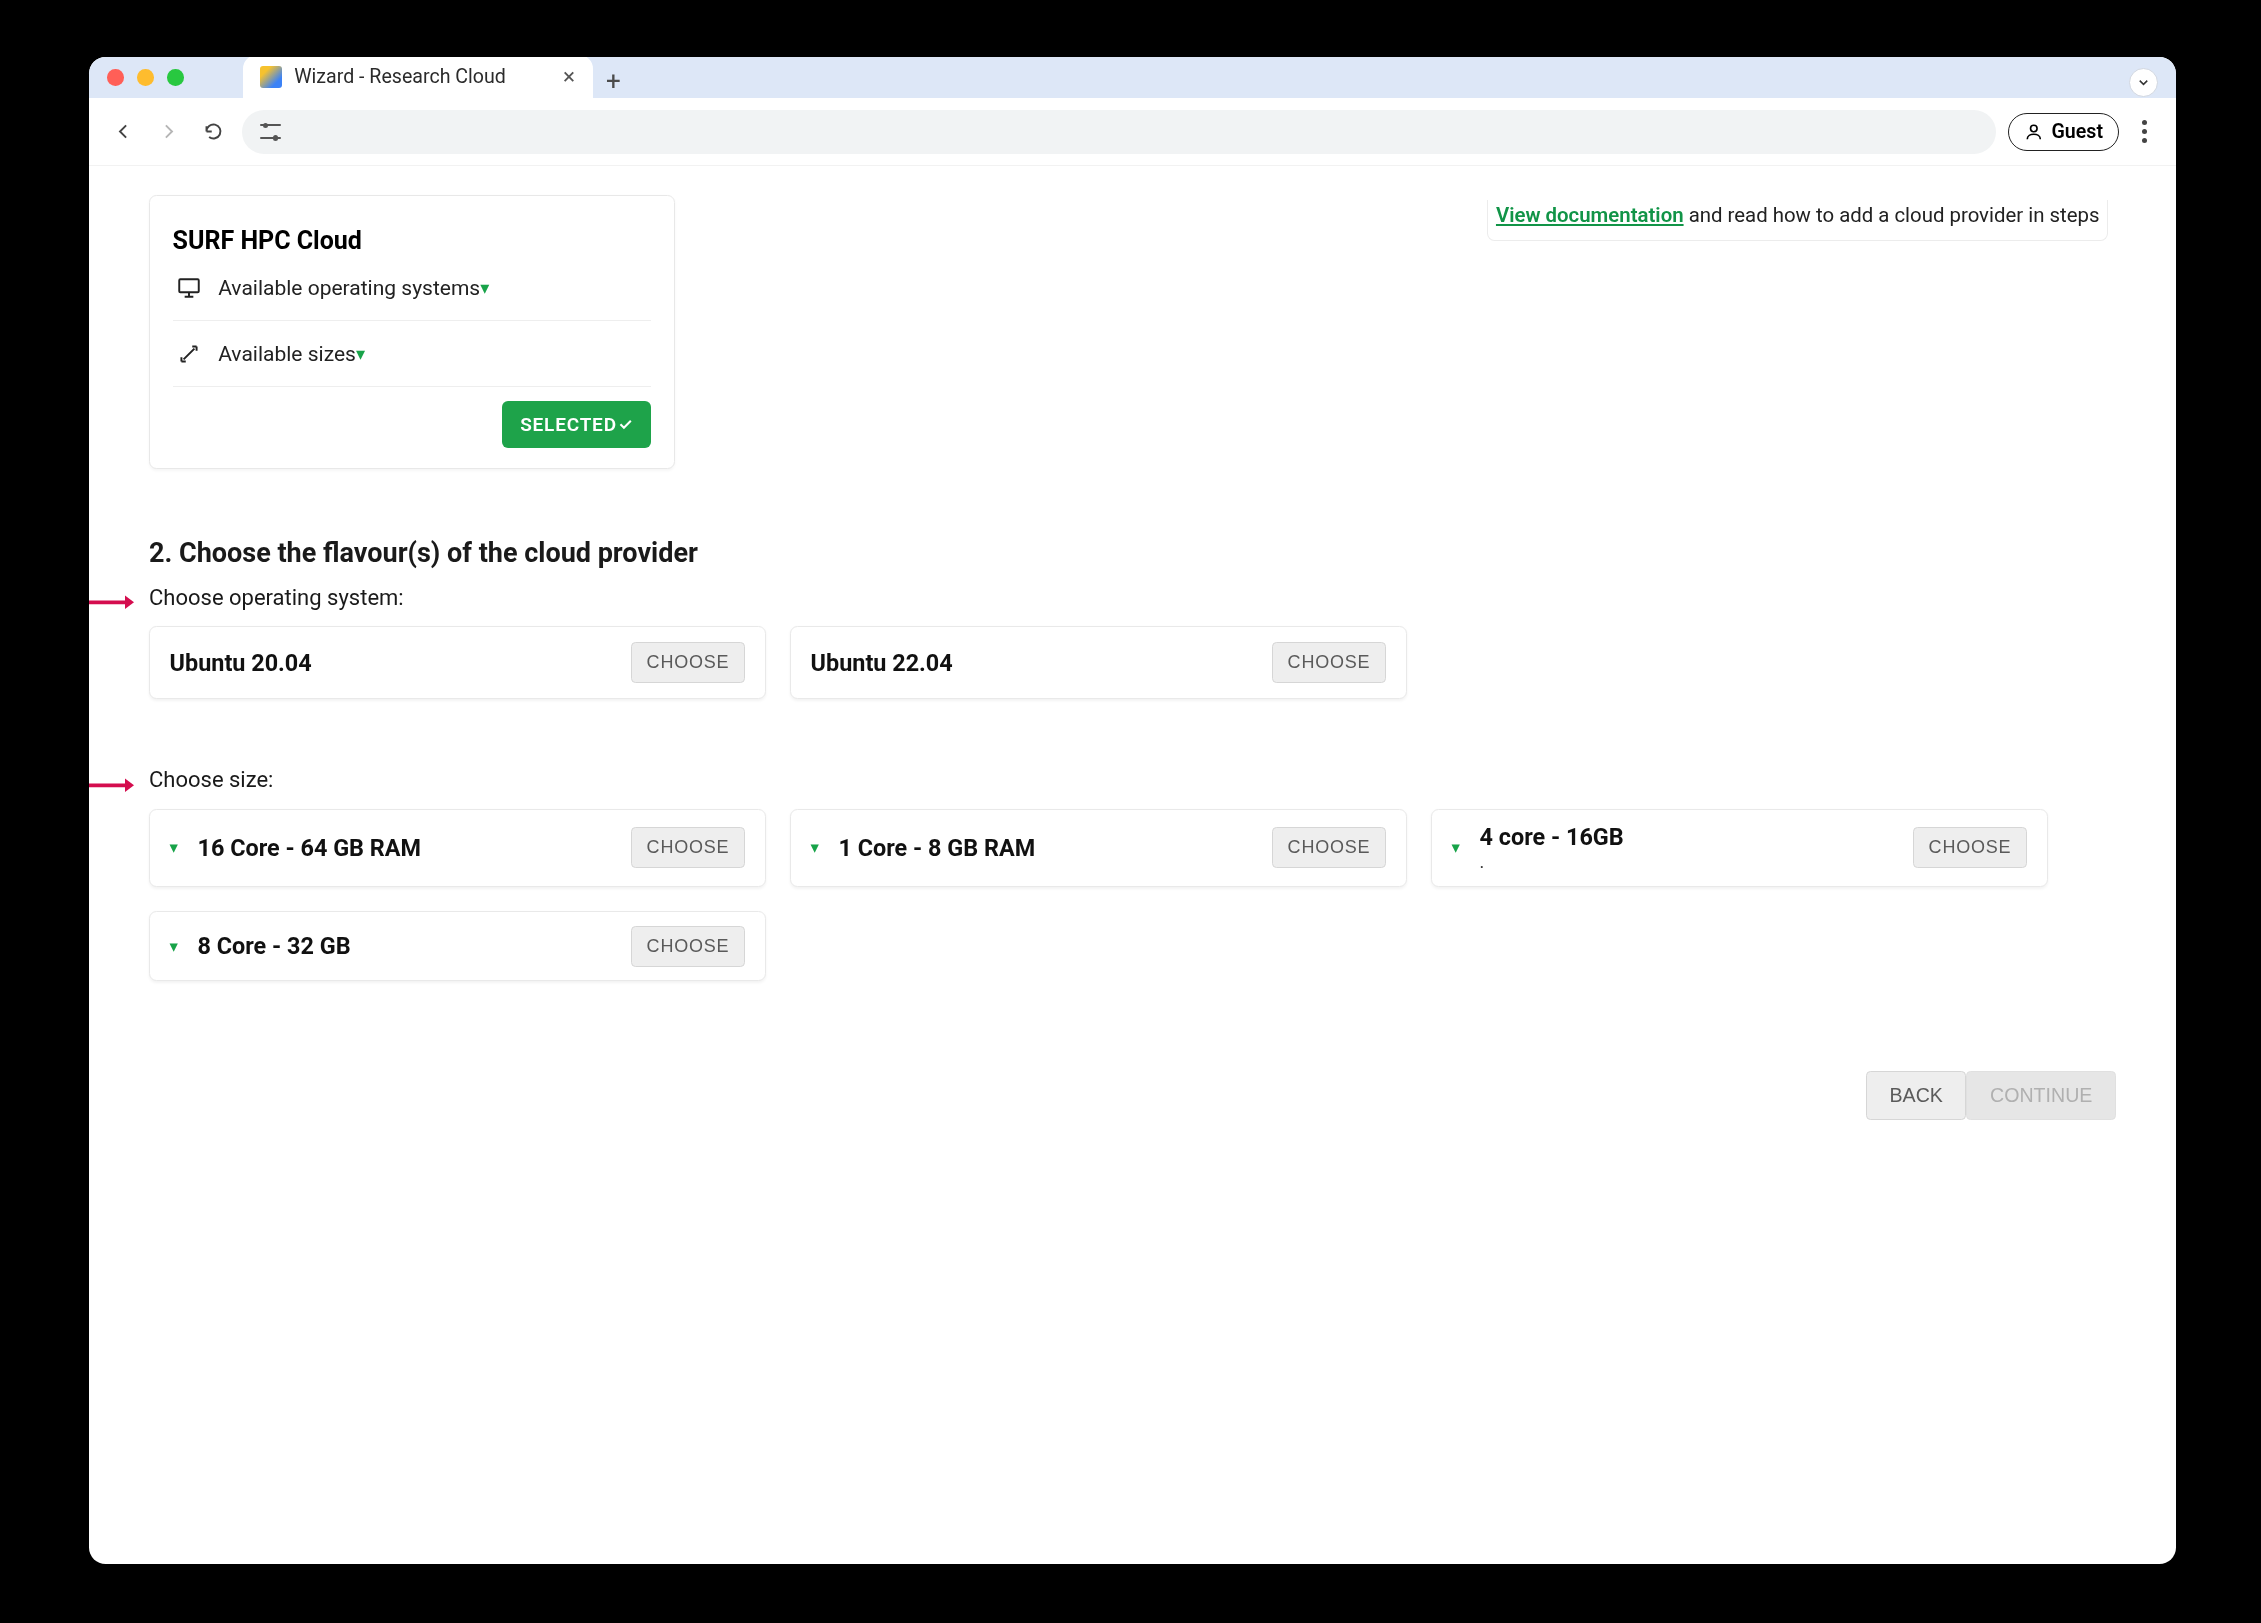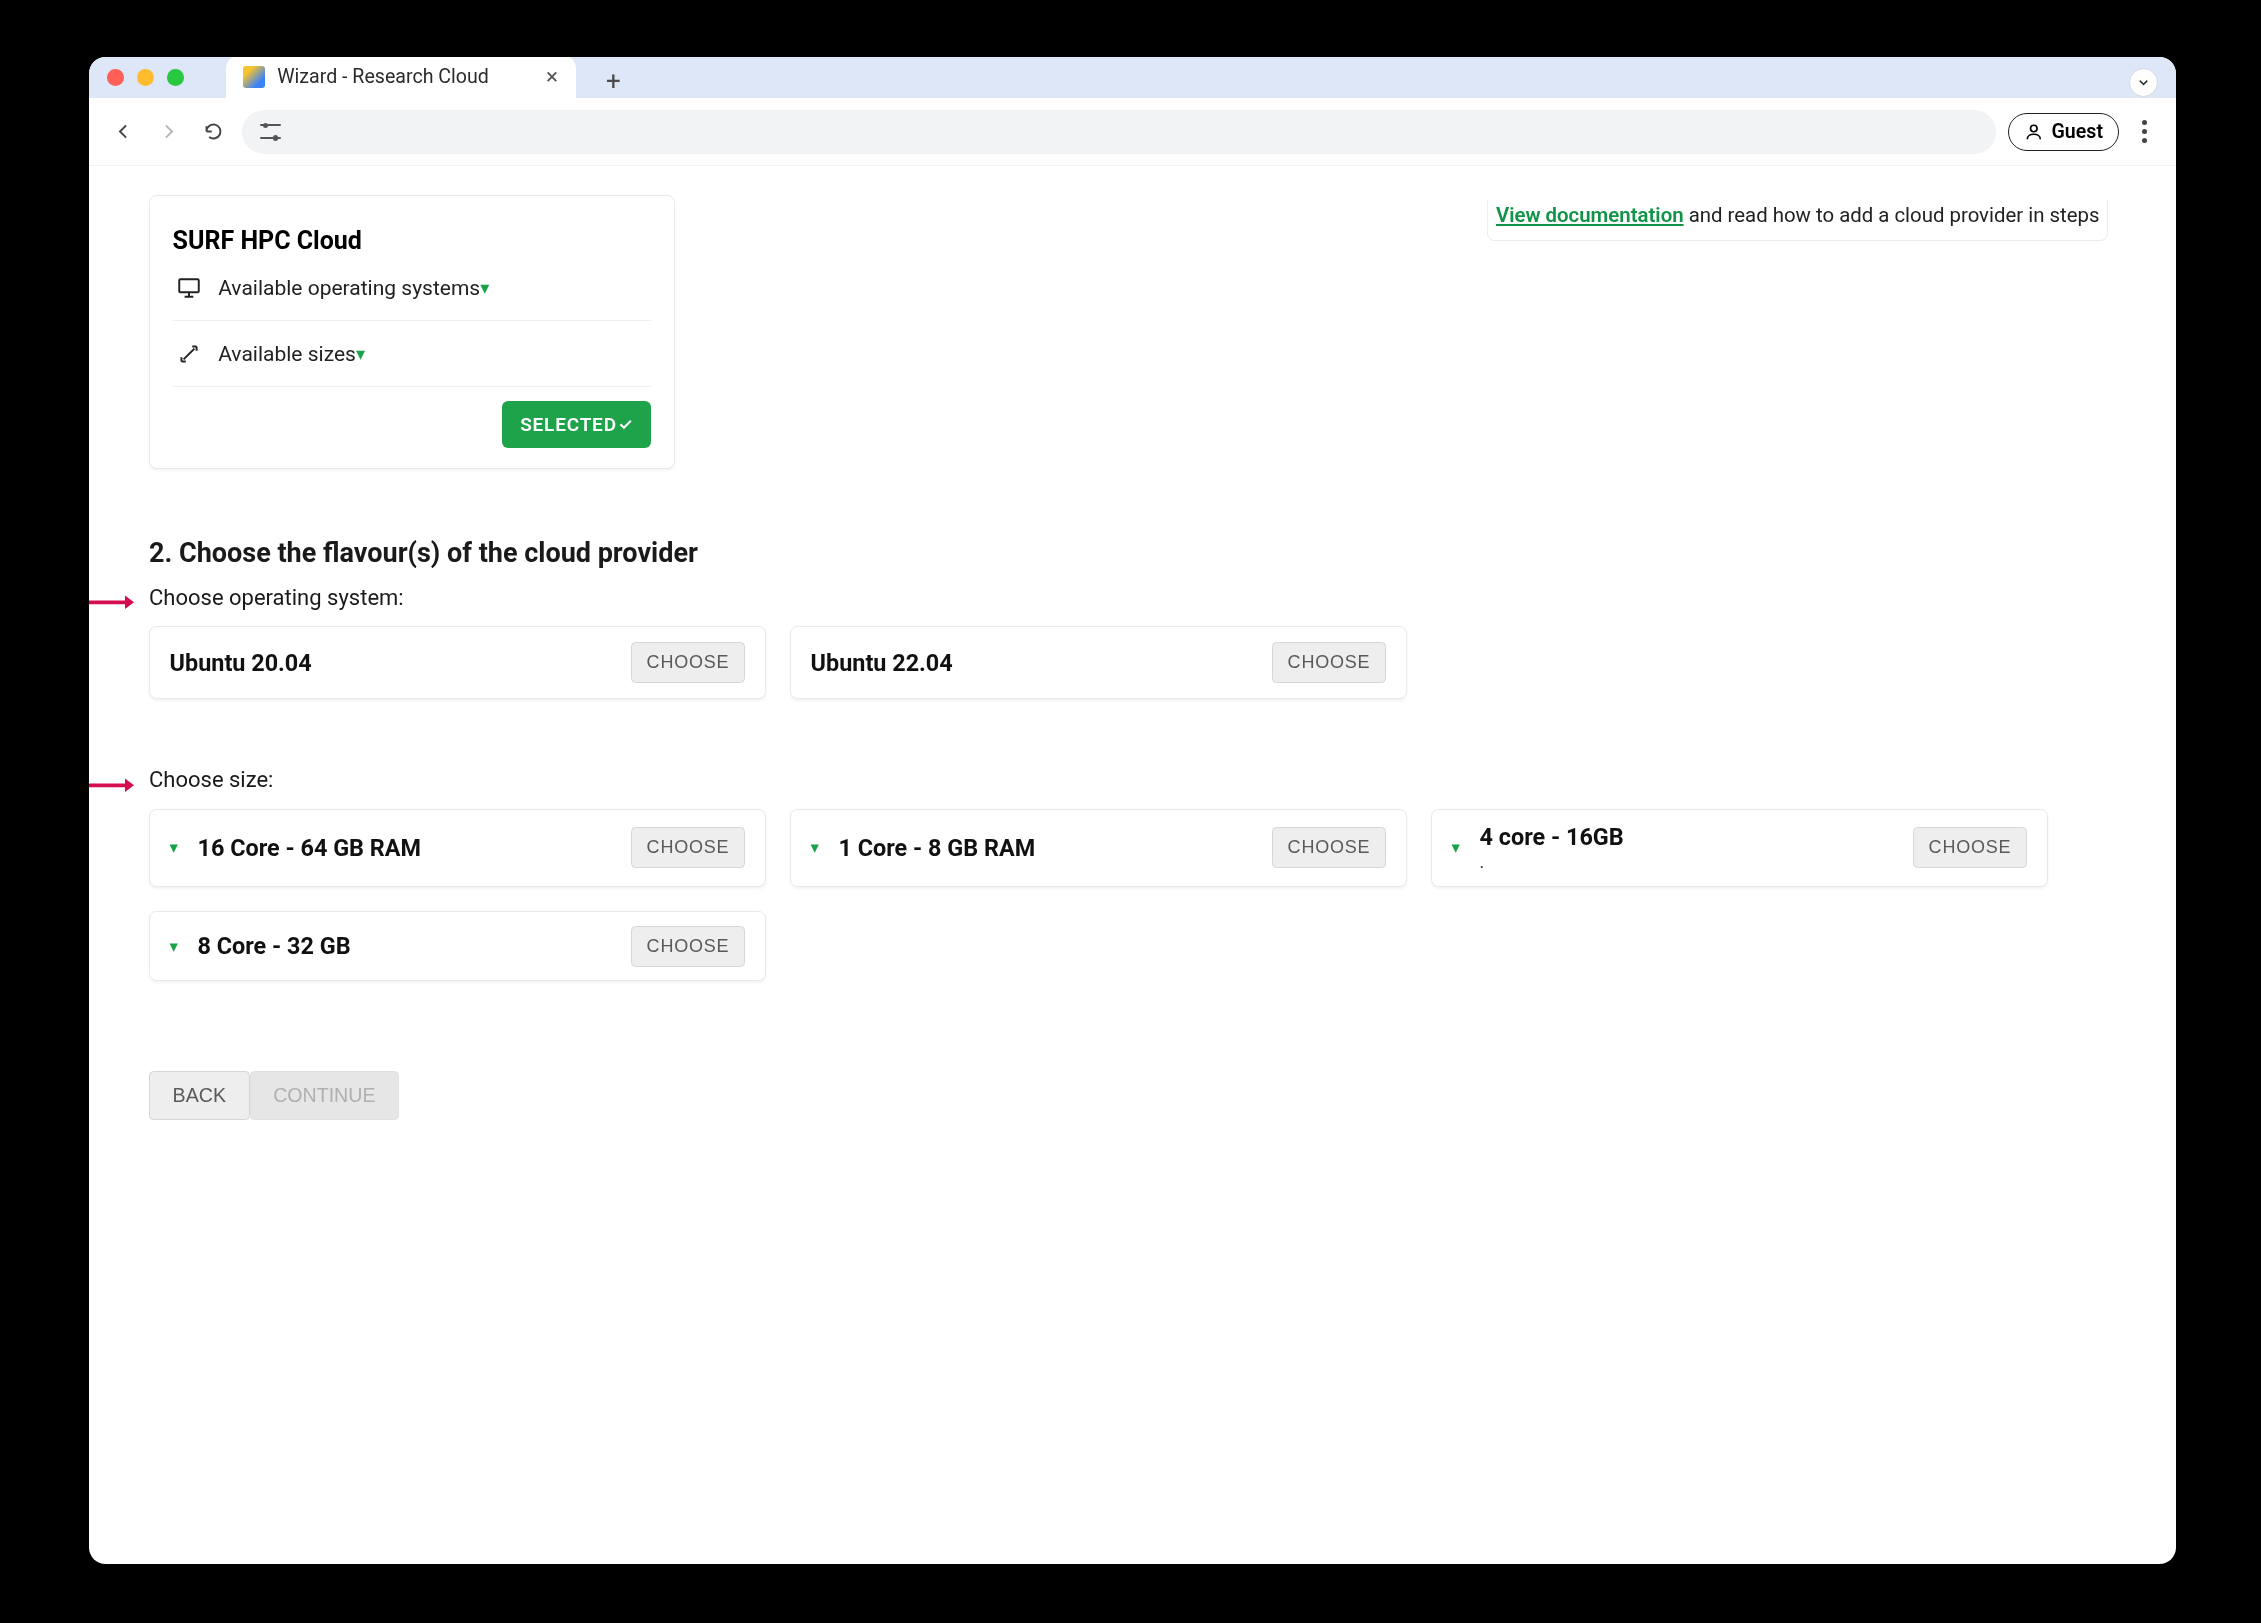--- a/index.html
+++ b/index.html
@@ -29,21 +29,21 @@
       padding-left: 18px;
       position: relative;
     }
     .traffic { display: flex; gap: 13.6px; }
     .traffic .dot { width: 16.6px; height: 16.6px; border-radius: 50%; }
     .dot.red { background: #ff5f57; }
     .dot.yellow { background: #febc2e; }
     .dot.green { background: #28c840; }
     .tab {
       position: absolute;
-      left: 137px; bottom: -0.8px;
+      left: 154px; bottom: -0.8px;
       background: #fff;
       height: 44px;
       border-radius: 13.6px 13.6px 0 0;
       display: flex; align-items: center;
       padding: 0 18px 0 16.6px;
       gap: 12px;
     }
     .favicon {
       width: 22.6px; height: 22.6px; border-radius: 3px;
       background: linear-gradient(135deg,#f6c22e 25%,#3b82f6 75%);
@@ -178,21 +178,21 @@
     .green-chev { color:#18a349; font-size:16.6px; transform:rotate(0deg); }
     .choose-btn {
       background:#eeeeee; color:#5a5a5a;
       border:0.8px solid #d6d6d6;
       padding: 9px 15px; border-radius:4.5px;
       font-size:18px; letter-spacing:0.8px; font-weight:500;
       cursor:pointer;
     }
 
     .footer-nav {
-      display:flex; justify-content:flex-start;
+      display:flex; justify-content:flex-end;
       margin-top: 90px;
     }
     .back-btn {
       background:#eeeeee; color:#5a5a5a;
       border:0.8px solid #d6d6d6;
       padding: 12px 22.6px; border-radius:4.5px;
       font-size:19.6px; font-weight:500;
       cursor:pointer;
     }
     .continue-btn {

